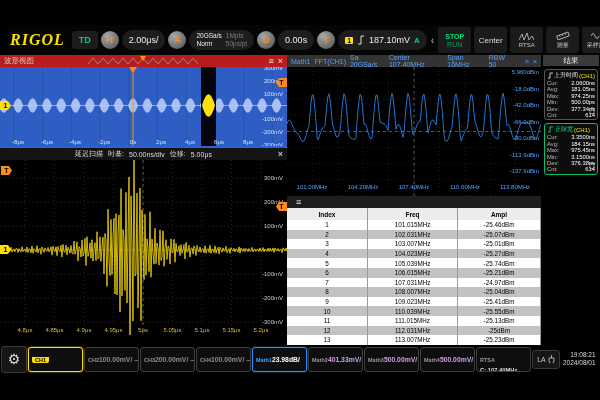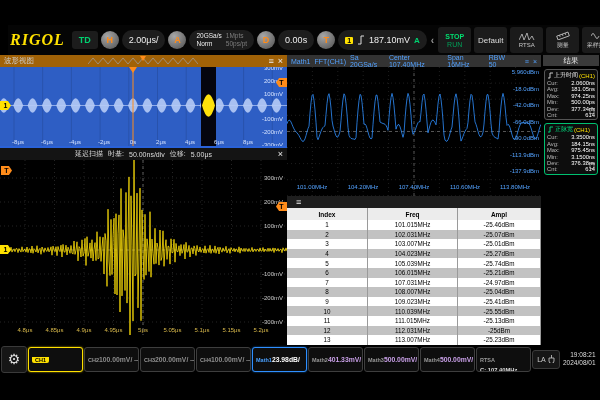--- a/index.html
+++ b/index.html
@@ -20,21 +20,21 @@
   .tflag{color:#00d070;font-size:8px;font-weight:bold;}
   .chev{color:#9a9a9a;font-size:10px;font-weight:bold;padding:0 1px;}
   .tbtn{width:33px;height:26px;background:#1b1b1b;border-radius:3px;display:flex;flex-direction:column;
         align-items:center;justify-content:center;color:#c8c8c8;font-size:6px;gap:1px;flex:none;}
   .tbtn svg{display:block;}
   .runbtn .l1{color:#00e070;font-weight:bold;font-size:7px;line-height:7px;}
   .runbtn .l2{color:#00a058;font-size:7px;line-height:7px;}
   .defbtn{font-size:8px;color:#ddd;}
   
   .panel{position:absolute;background:#000;}
-  .phdr{height:12px;background:#a16207;display:flex;align-items:center;padding:0 4px;gap:4px;
+  .phdr{height:12px;background:#b91c1c;display:flex;align-items:center;padding:0 4px;gap:4px;
         font-size:7.5px;color:#ccc;position:relative;}
   .hico{color:#eee;font-size:9px;line-height:9px;margin-left:4px;}
   .xico{color:#eee;font-size:9px;line-height:9px;}
   .vlab{position:absolute;right:4px;font-size:6px;transform:translateY(-50%);}
   .tlab{position:absolute;font-size:6px;transform:translateX(-50%);}
   
   #wv-body{position:relative;width:287px;height:79px;background:#2e5ec4;overflow:hidden;}
   #wv-body .vlab{color:#d4e2ff;}
   #wv-body .tlab{bottom:1px;color:#d4e2ff;}
   .chtag{position:absolute;width:11px;height:9px;background:#ffe100;color:#000;font-size:7px;font-weight:bold;
@@ -132,21 +132,21 @@
         </svg>
       <span>187.10mV</span>
       <span class="tflag">A</span>
     </span>
     <span class="chev">‹</span>
     <span class="tbtn runbtn">
       <span class="l1">STOP</span>
       <span class="l2">RUN</span>
     </span>
     <span class="tbtn">
-      <span class="defbtn">Default</span>
+      <span class="defbtn">Center</span>
     </span>
     <span class="tbtn">
       <svg width="16" height="9">
           <path d="M0 8 L3 2 L5 8 L8 1 L10 8 L13 4 L15 8" stroke="#c8c8c8" stroke-width="0.8" fill="none"></path>
         </svg>
       <span>RTSA</span>
     </span>
     <span class="tbtn">
       <svg width="14" height="9">
           <g transform="rotate(-20 7 5)">

